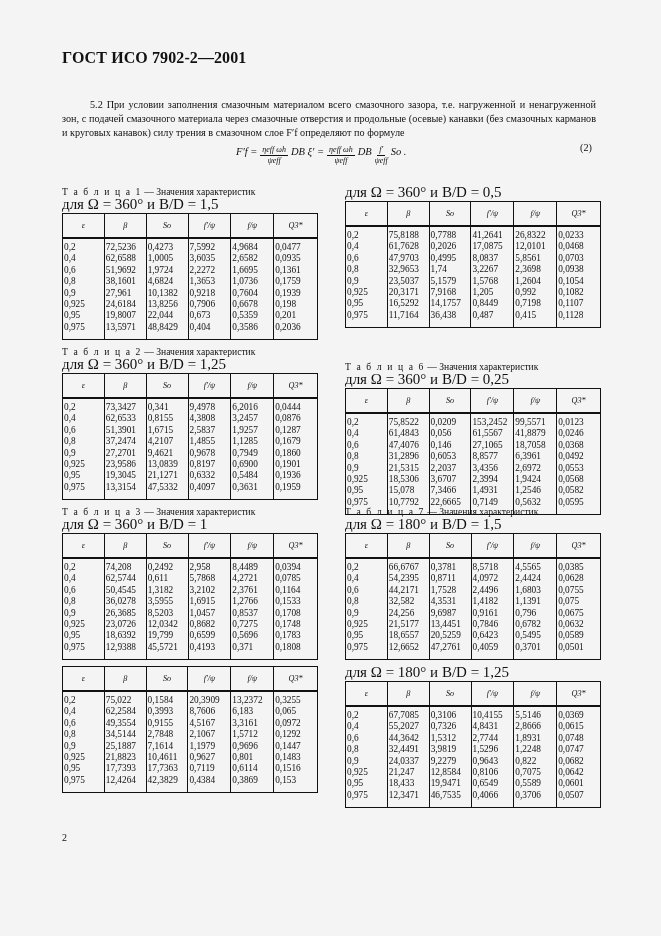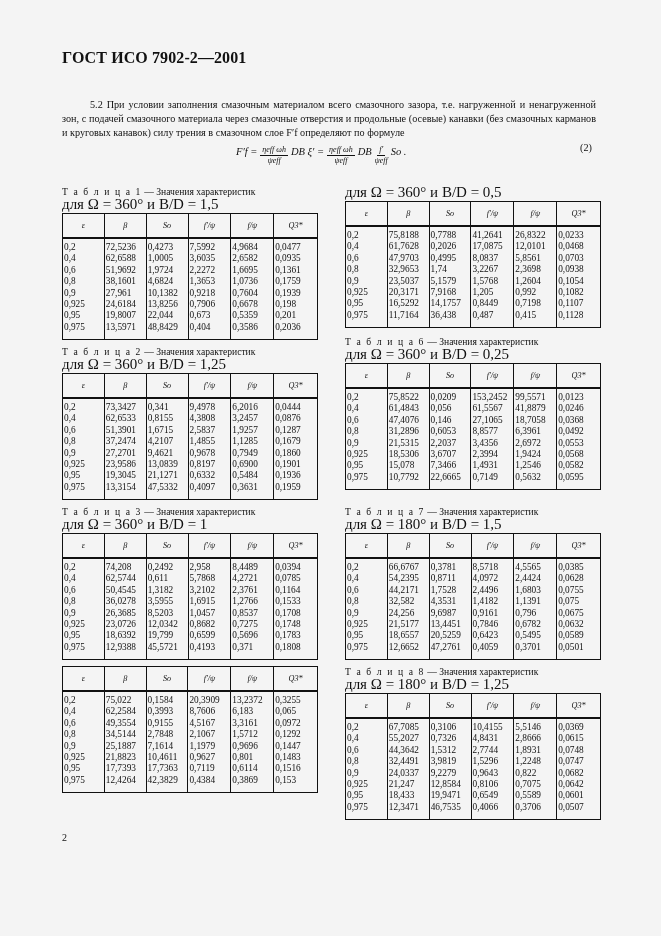--- a/index.html
+++ b/index.html
@@ -526,21 +526,21 @@
           <td>0,975</td>
           <td>11,7164</td>
           <td>36,438</td>
           <td class="thick">0,487</td>
           <td>0,415</td>
           <td class="thick">0,1128</td>
         </tr>
       </tbody>
     </table>
   </div>
-<div class="tblock" style="left:345px; top:336px;">
+<div class="tblock" style="left:345px; top:361px;">
     <div class="cap1"><span class="spaced">Т а б л и ц а  6</span><span> — Значения характеристик</span></div>
     <div class="cap2">для Ω = 360° и B/D = 0,25</div>
     <table>
       <colgroup>
         <col class="c0">
         <col class="c1">
         <col class="c2">
         <col class="c3">
         <col class="c4">
         <col class="c5">
@@ -707,21 +707,20 @@
           <td>12,6652</td>
           <td>47,2761</td>
           <td class="thick">0,4059</td>
           <td>0,3701</td>
           <td class="thick">0,0501</td>
         </tr>
       </tbody>
     </table>
   </div>
 <div class="tblock" style="left:345px; top:666px;">
-    <div class="cap1"><span class="spaced">Т а б л и ц а  8</span><span> — Значения характеристик</span></div>
     <div class="cap2">для Ω = 180° и B/D = 1,25</div>
     <table>
       <colgroup>
         <col class="c0">
         <col class="c1">
         <col class="c2">
         <col class="c3">
         <col class="c4">
         <col class="c5">
       </colgroup>

